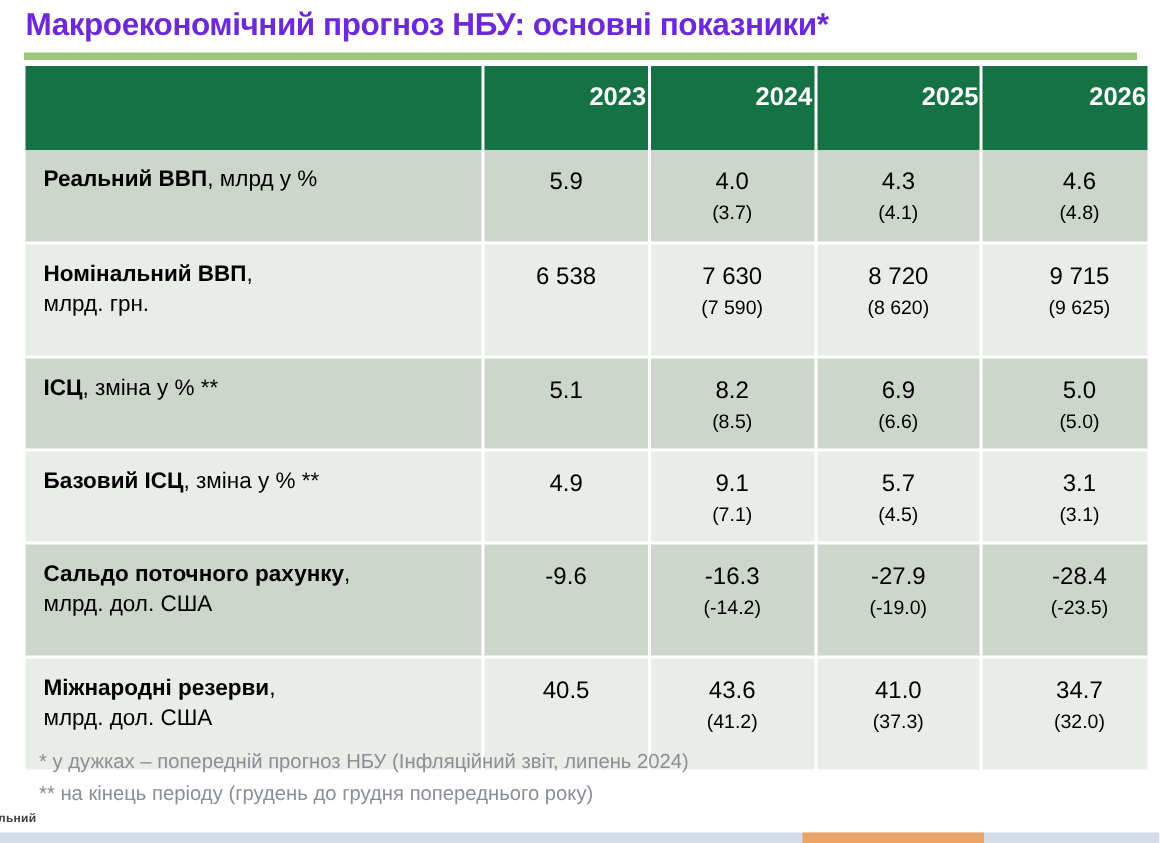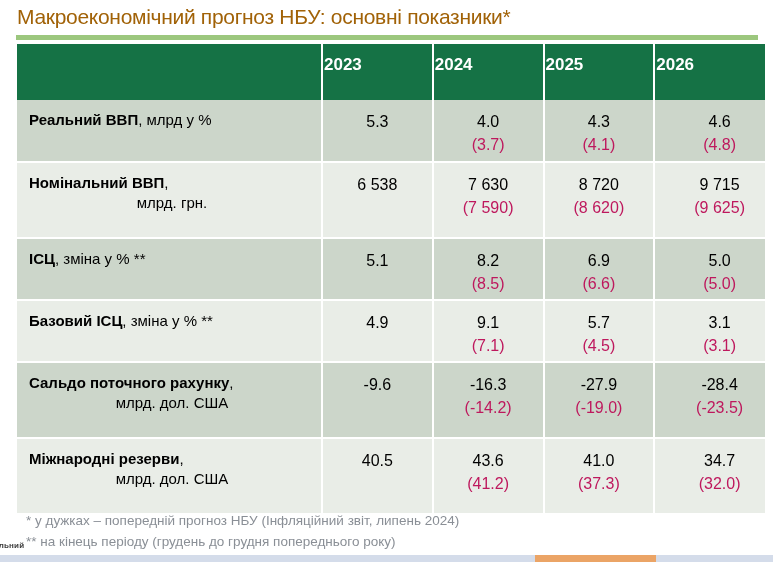--- a/index.html
+++ b/index.html
@@ -14,22 +14,22 @@
     overflow: hidden;
     position: relative;
   }
 
   
   .slide-title {
     position: absolute;
     left: 17px;
     top: 5px;
     font-size: 21px;
-    font-weight: normal;
-    color: #a16207;
+    font-weight: bold;
+    color: #6d28d9;
     letter-spacing: -0.3px;
     white-space: nowrap;
   }
 
   .title-rule {
     position: absolute;
     left: 16px;
     top: 35px;
     width: 742px;
     height: 5px;
@@ -50,21 +50,21 @@
   .fc-table col.c-year  { width: 110.75px; }
 
   .fc-table th {
     background: #157245;
     color: #ffffff;
     font-size: 17px;
     font-weight: bold;
     height: 56px;
     vertical-align: top;
     padding-top: 11px;
-    text-align: left;
+    text-align: right;
     border-right: 2px solid #ffffff;
     box-sizing: border-box;
   }
   .fc-table th.th-label {
     text-align: left;
   }
   .fc-table th:last-child { border-right: none; }
 
   .fc-table td {
     border-right: 2px solid #ffffff;
@@ -80,44 +80,44 @@
 
   td.cell-label {
     padding-left: 12px;
     padding-right: 6px;
     font-size: 15px;
     color: #000000;
     line-height: 1.32;
   }
   td.cell-label .lbl-strong { font-weight: bold; }
   td.cell-label .lbl-rest   { font-weight: normal; }
-  td.cell-label .lbl-line2  { font-weight: normal; display: block; text-align: center; }
+  td.cell-label .lbl-line2  { font-weight: normal; display: block; }
 
   td.cell-val {
     text-align: center;
     font-size: 16px;
     color: #000000;
     line-height: 1.45;
   }
   td.cell-val .prev {
     display: block;
-    color: #be185d;
-    font-size: 16px;
+    color: #000000;
+    font-size: 13px;
   }
   td.cell-val .prev:empty { display: none; }
 
   
   tr.r-tall td   { height: 76px; }
   tr.r-short td  { height: 62px; }
 
   
   .footnotes {
     position: absolute;
     left: 26px;
-    top: 511px;
+    top: 498px;
     font-size: 13.5px;
     color: #8a8f96;
     line-height: 1.55;
   }
   .footnotes div { white-space: nowrap; }
 
   
   .edge-text {
     position: absolute;
     left: -6px;
@@ -165,21 +165,21 @@
       <th>2023</th>
       <th>2024</th>
       <th>2025</th>
       <th>2026</th>
     </tr>
   </thead>
   <tbody>
 
     <tr class="band-a r-short">
       <td class="cell-label"><span class="lbl-strong">Реальний ВВП</span><span class="lbl-rest">, млрд у %</span><span class="lbl-line2"></span></td>
-      <td class="cell-val"><span>5.3</span></td>
+      <td class="cell-val"><span>5.9</span></td>
       <td class="cell-val"><span>4.0</span><span class="prev">(3.7)</span></td>
       <td class="cell-val"><span>4.3</span><span class="prev">(4.1)</span></td>
       <td class="cell-val"><span>4.6</span><span class="prev">(4.8)</span></td>
     </tr>
 
     <tr class="band-b r-tall">
       <td class="cell-label"><span class="lbl-strong">Номінальний ВВП</span><span class="lbl-rest">,</span><span class="lbl-line2">млрд. грн.</span></td>
       <td class="cell-val"><span>6 538</span></td>
       <td class="cell-val"><span>7 630</span><span class="prev">(7 590)</span></td>
       <td class="cell-val"><span>8 720</span><span class="prev">(8 620)</span></td>

